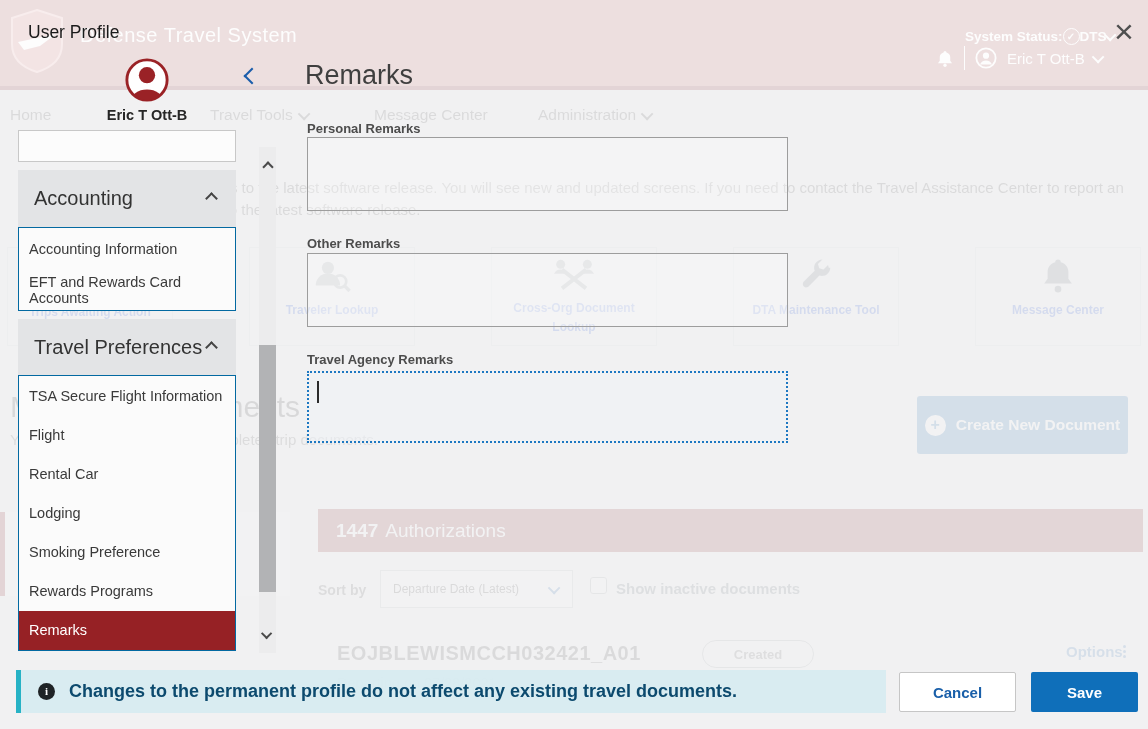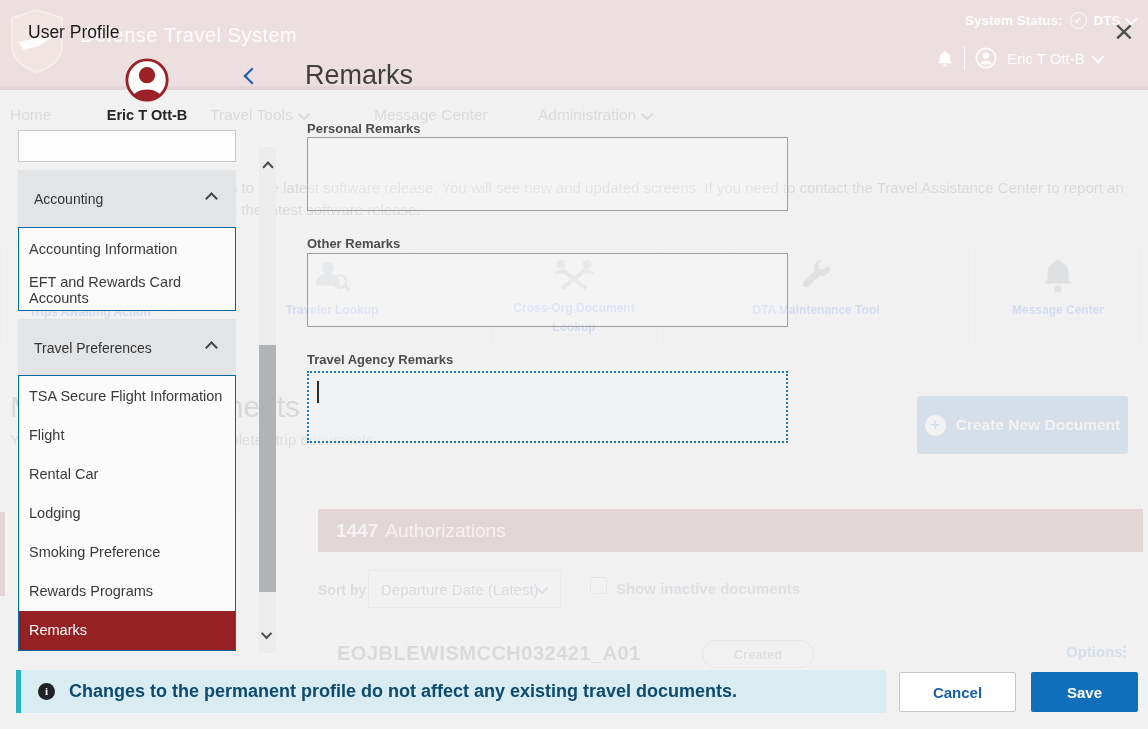--- a/index.html
+++ b/index.html
@@ -10,21 +10,21 @@
     font-family:"Liberation Sans", sans-serif;
     -webkit-font-smoothing:antialiased;
   }
   .abs { position:absolute; }
 
   
   .top-white { left:0; top:0; width:1148px; height:86px; background:#fdfdfd; }
   #bg { left:0; top:0; width:1148px; height:729px; opacity:0.13; pointer-events:none; }
   .bg-header { left:0; top:0; width:1148px; height:90px; background:#8b1d20; }
   .bg-apptitle { left:80px; top:24px; font-size:20px; font-weight:300; color:#ffffff; letter-spacing:0.5px; }
-  .bg-sysrow { left:965px; top:12px; display:flex; align-items:center; gap:7px; color:#fff; font-size:13.5px; font-weight:700;justify-content:flex-end; }
+  .bg-sysrow { left:965px; top:28px; display:flex; align-items:center; color:#fff; font-size:13.5px; font-weight:700;justify-content:flex-end; }
   .ring-check { width:17px; height:17px; border:1.5px solid #fff; border-radius:50%; display:flex; align-items:center; justify-content:center; font-size:10px; font-weight:700; color:#fff; }
   .bg-userrow { left:936px; top:46px; display:flex; align-items:center; gap:10px; color:#fff; font-size:15px; }
   .vdiv { width:1px; height:24px; background:#ffffff; }
   .chev { display:inline-block; width:9px; height:9px; border-left:2px solid currentColor; border-bottom:2px solid currentColor; }
   .chev.down { transform:rotate(-45deg) translateY(-2px); }
   .chev.up { transform:rotate(135deg); }
   .chev.left { transform:rotate(45deg); }
   .bg-nav span.navitem { position:absolute; top:106px; font-size:15.5px; color:#4a4a4a; display:flex; gap:8px; align-items:center; }
   .bg-banner-icon { left:18px; top:190px; width:17px; height:17px; background:#4c4c4c; color:#fff; border-radius:50%; text-align:center; font-size:11px; font-weight:700; line-height:17px; font-family:"Liberation Serif",serif; }
   .bg-banner1 { left:42px; top:179px; font-size:15px; color:#4a4a4a; }
@@ -35,21 +35,21 @@
   .bg-h1 { left:10px; top:390px; font-size:30px; color:#3c3c3c; }
   .bg-sub { left:10px; top:431px; font-size:15px; color:#555; }
   .bg-create { left:917px; top:396px; width:211px; height:58px; background:#186db2; border-radius:3px; display:flex; align-items:center; justify-content:center; gap:10px; color:#fff; font-weight:700; font-size:15.5px; }
   .pluscircle { width:21px; height:21px; background:#fff; color:#186db2; border-radius:50%; text-align:center; line-height:20px; font-size:16px; font-weight:700; }
   .bg-tab1 { left:0; top:512px; width:290px; height:84px; background:#fff; border-left:5px solid #8b1d20; padding:28px 0 0 24px; font-size:19px; color:#333; }
   .bg-tab2 { left:0; top:600px; width:290px; height:58px; padding:16px 0 0 24px; font-size:19px; color:#777; }
   .cnt { font-weight:700; color:#333; }
   .bg-listbar { left:318px; top:509px; width:825px; height:43px; background:#8b2a2d; display:flex; align-items:center; padding-left:18px; gap:7px; color:#fff; font-size:19px; }
   .bg-listbar .cnt { color:#fff; }
   .bg-sortlbl { left:318px; top:582px; font-size:14px; font-weight:700; color:#5a5a5a; }
-  .bg-sortbox { left:368px; top:570px; width:193px; height:38px; border:1px solid #b9bdc0; background:#fff; display:flex; align-items:center; justify-content:space-between; padding:0 12px; font-size:15px; color:#444; }
+  .bg-sortbox { left:380px; top:570px; width:193px; height:38px; border:1px solid #b9bdc0; background:#fff; display:flex; align-items:center; justify-content:space-between; padding:0 12px; font-size:12px; color:#444; }
   .bg-sortbox .chev { color:#2a6db3; }
   .bg-check { left:590px; top:577px; width:17px; height:17px; border:1.5px solid #9aa0a4; border-radius:3px; background:#fff; }
   .bg-showlbl { left:616px; top:580px; font-size:15px; font-weight:700; color:#5e6a72; }
   .bg-docname { left:337px; top:642px; font-size:20px; font-weight:700; color:#474747; letter-spacing:0.5px; }
   .bg-depart { left:337px; top:675px; font-size:14.5px; color:#5a5a5a; }
   .bg-pill { left:702px; top:640px; width:112px; height:28px; border:1.5px solid #9aa0a4; border-radius:14px; display:flex; align-items:center; justify-content:center; font-size:13px; font-weight:700; color:#666; }
   .bg-options { left:1066px; top:643px; display:flex; align-items:center; gap:0; font-size:15px; font-weight:700; color:#2a6db3; }
   .dots i { display:block; width:3px; height:3px; border-radius:50%; background:#2a6db3; margin:2px 0; }
 
   
@@ -59,21 +59,21 @@
   .m-back { left:240px; top:66px; width:22px; height:22px; cursor:pointer; }
   .m-back .chev { width:12px; height:12px; border-width:2.5px; color:#1a5dab; margin:4px 0 0 6px; }
   .m-remarks { left:305px; top:60px; font-size:27px; color:#3f3f3f; }
   .flabel { font-size:13px; font-weight:700; color:#4c4c4c; }
   textarea.ta { position:absolute; resize:none; outline:none; background:rgba(255,255,255,0.25); border:1px solid #9d9d9d; font-family:"Liberation Sans",sans-serif; font-size:14px; padding:8px 10px; color:#222; }
   textarea.ta.focused { border:2px dotted #1d78c2; background:rgba(238,242,245,0.55); }
   .caret { left:317px; top:381px; width:2px; height:22px; background:#2b2b2b; animation:blink 1.1s steps(1) infinite; }
   @keyframes blink { 50% { opacity:0; } }
 
   .sb-partial { left:18px; top:130px; width:218px; height:32px; background:#fcfcfc; border:1px solid #c8c8c8; }
-  .sb-head { left:18px; width:218px; height:57px; background:#e3e4e6; display:flex; align-items:center; justify-content:space-between; padding:0 20px 0 16px; font-size:14px; color:#333; cursor:pointer; }
+  .sb-head { left:18px; width:218px; height:57px; background:#e3e4e6; display:flex; align-items:center; justify-content:space-between; padding:0 20px 0 16px; font-size:20px; color:#333; cursor:pointer; }
   .sb-head .chev { color:#444; }
   .sb-list { left:18px; width:218px; background:#fbfbfb; border:1px solid #0369a1; display:flex; flex-direction:column; }
   .sb-item { flex:1; display:flex; align-items:center; padding-left:10px; font-size:14.5px; color:#3a3a3a; cursor:pointer; }
   .sb-item.selected { background:#962125; color:#fff; }
 
   .scroll-track { left:259px; top:147px; width:17px; height:506px; background:#ececed; }
   .scroll-thumb { left:259px; top:345px; width:17px; height:247px; background:#b2b3b5; }
   .scroll-chev { width:17px; height:14px; display:flex; align-items:center; justify-content:center; color:#4a4a4a; cursor:pointer; }
   .scroll-chev .chev { width:8px; height:8px; }
 

